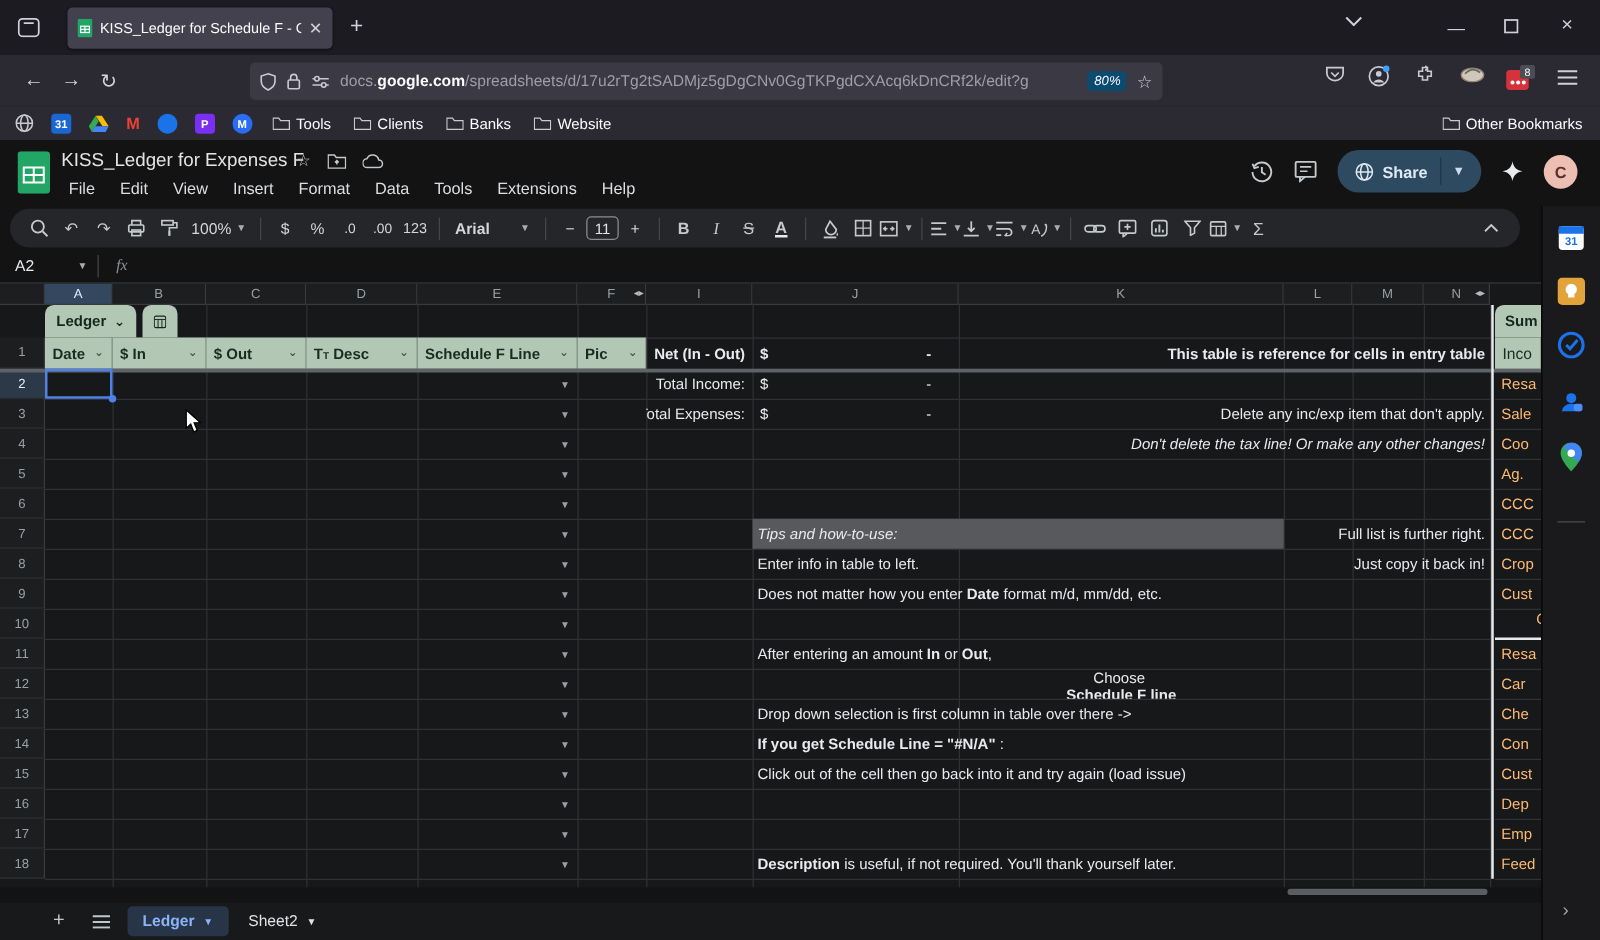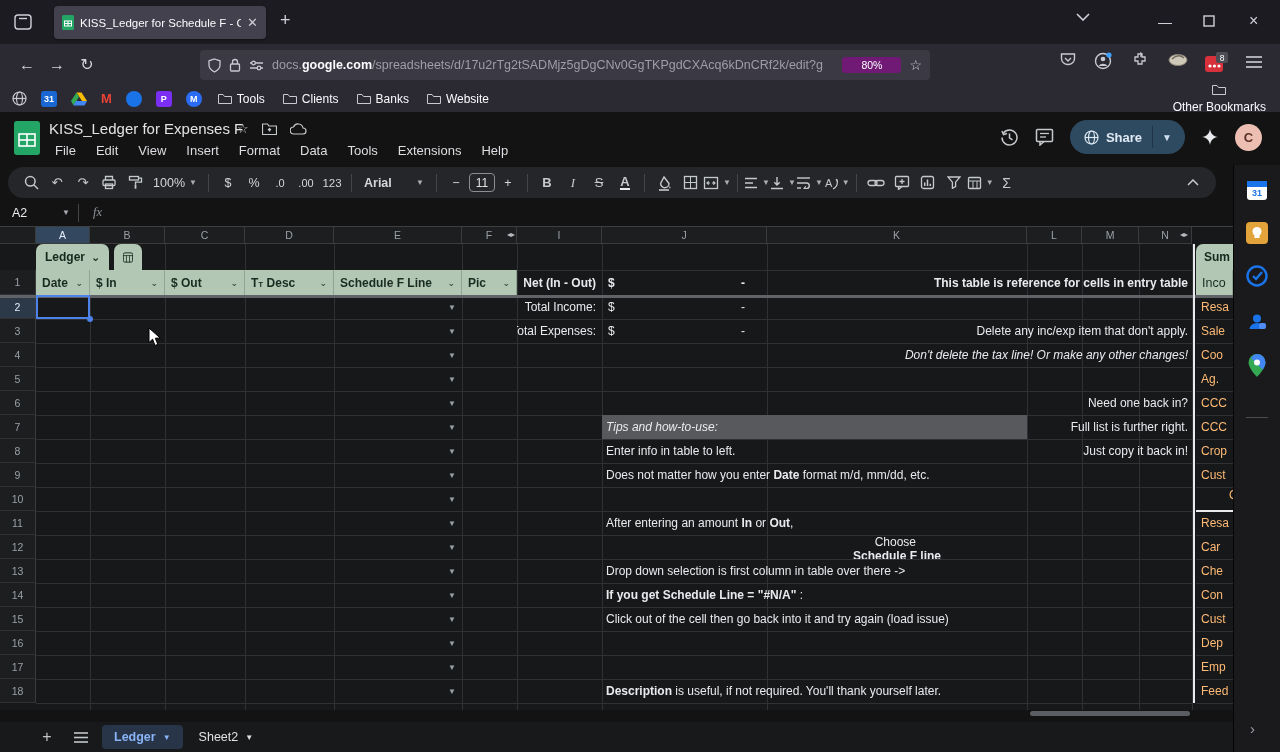--- a/index.html
+++ b/index.html
@@ -18,21 +18,21 @@
   .tab .ttl{font-size:11.5px;color:#fbfbfe;white-space:nowrap;overflow:hidden;flex:1;}
   .tab .x{color:#cfcfd8;font-size:13px;cursor:default;}
   .newtab{position:absolute;left:280px;top:10px;color:#d0d0d8;font-size:18px;font-weight:400;}
   .wctl{position:absolute;top:12px;color:#d0d0d8;font-size:14px;}
   .navbar{position:absolute;left:0;top:44px;width:1280px;height:41px;background:#2b2a33;display:flex;align-items:center;}
   .navbtn{color:#d2d2da;font-size:16px;width:30px;text-align:center;}
   .urlbar{position:absolute;left:200px;top:50px;width:730px;height:30px;background:#3a3944;border-radius:4px;
           display:flex;align-items:center;padding:0 8px;gap:8px;overflow:hidden;}
   .url{font-size:12.5px;color:#9e9ea8;white-space:nowrap;overflow:hidden;flex:1;}
   .url b{color:#fbfbfe;font-weight:700;}
-  .zbadge{background:#701a75;color:#fbfbfe;font-size:10.5px;border-radius:3px;padding:2px 19px;}
+  .zbadge{background:#0c4a6e;color:#fbfbfe;font-size:10.5px;border-radius:3px;padding:2px 5px;font-style:italic;}
   .star{color:#d2d2da;font-size:14px;}
   .navic{position:absolute;top:52px;}
   .bmbar{position:absolute;left:0;top:85px;width:1280px;height:27px;background:#2b2a33;display:flex;align-items:center;font-size:12px;color:#fbfbfe;}
   .bmitem{display:flex;align-items:center;gap:5px;margin-right:18px;}
   .fav{width:16px;height:16px;border-radius:3px;display:inline-flex;align-items:center;justify-content:center;font-size:9px;font-weight:700;color:#fff;}
   .folder{width:14px;height:11px;}
 
   
   .gshead{position:absolute;left:0;top:112px;width:1280px;height:53px;background:#131314;}
   .gslogo{position:absolute;left:14px;top:9px;}
@@ -248,21 +248,21 @@
           </svg>
           <span>Banks</span>
         </span>
         <span class="bmitem">
           <svg class="folder" viewBox="0 0 14 11">
             <path d="M0.5 1.5 h4.5 l1.5 2 h7 v7 h-13 Z" fill="none" stroke="#c9c9d2"></path>
           </svg>
           <span>Website</span>
         </span>
       </span>
-    <span class="bmitem" style="position:absolute;right:14px;margin:0;flex-direction:column;">
+    <span class="bmitem" style="position:absolute;right:14px;margin:0;">
       <svg class="folder" viewBox="0 0 14 11">
           <path d="M0.5 1.5 h4.5 l1.5 2 h7 v7 h-13 Z" fill="none" stroke="#c9c9d2"></path>
         </svg>
       <span>Other Bookmarks</span>
     </span>
   </div>
 
   <div class="gshead">
     <span class="gslogo ic">
       <svg width="26" height="34" viewBox="0 0 26 34">
@@ -626,21 +626,20 @@
       </div>
       <div class="gcell" style="left: 517px; width: 79px; top: 92px; height: 24px; justify-content: flex-end; font-weight: 400;">Total Expenses:</div>
       <div class="acc" style="left: 602px; width: 165px; top: 92px; height: 24px; font-weight: 400;">
         <span>$</span>
         <span>-</span>
       </div>
       <div class="band" style="left: 602px; width: 425px; top: 188px; height: 24px;"></div>
       <div class="gcell" style="left: 602px; width: 586px; top: 43px; height: 25px; justify-content: flex-end; font-weight: 700; font-style: normal; z-index: 2;">This table is reference for cells in entry table</div>
       <div class="gcell" style="left: 602px; width: 586px; top: 92px; height: 24px; justify-content: flex-end; font-weight: 400; font-style: normal; z-index: 2;">Delete any inc/exp item that don't apply.</div>
       <div class="gcell" style="left: 602px; width: 586px; top: 116px; height: 24px; justify-content: flex-end; font-weight: 400; font-style: italic; z-index: 2;">Don't delete the tax line! Or make any other changes!</div>
-      <div class="gcell" style="left: 602px; width: 586px; top: 164px; height: 24px; justify-content: flex-end; font-weight: 400; font-style: normal; z-index: 2;">Need one back in?</div>
       <div class="gcell" style="left: 602px; width: 586px; top: 188px; height: 24px; justify-content: flex-end; font-weight: 400; font-style: normal; z-index: 2;">Full list is further right.</div>
       <div class="gcell" style="left: 602px; width: 586px; top: 212px; height: 24px; justify-content: flex-end; font-weight: 400; font-style: normal; z-index: 2;">Just copy it back in!</div>
       <div class="gcell" style="left: 606px; width: 582px; top: 188px; height: 24px; justify-content: flex-start; font-weight: 400; font-style: italic; z-index: 2;">Tips and how-to-use:</div>
       <div class="gcell" style="left: 606px; width: 582px; top: 212px; height: 24px; justify-content: flex-start; font-weight: 400; font-style: normal; z-index: 2;">Enter info in table to left.</div>
       <div class="gcell" style="left: 606px; width: 582px; top: 236px; height: 24px; justify-content: flex-start; font-weight: 400; font-style: normal; z-index: 2;">
         <span style="white-space: pre;">Does not matter how you enter </span>
         <span style="font-weight: 700; white-space: pre;">Date</span>
         <span style="white-space: pre;"> format m/d, mm/dd, etc.</span>
       </div>
       <div class="gcell" style="left: 606px; width: 582px; top: 284px; height: 24px; justify-content: flex-start; font-weight: 400; font-style: normal; z-index: 2;">

